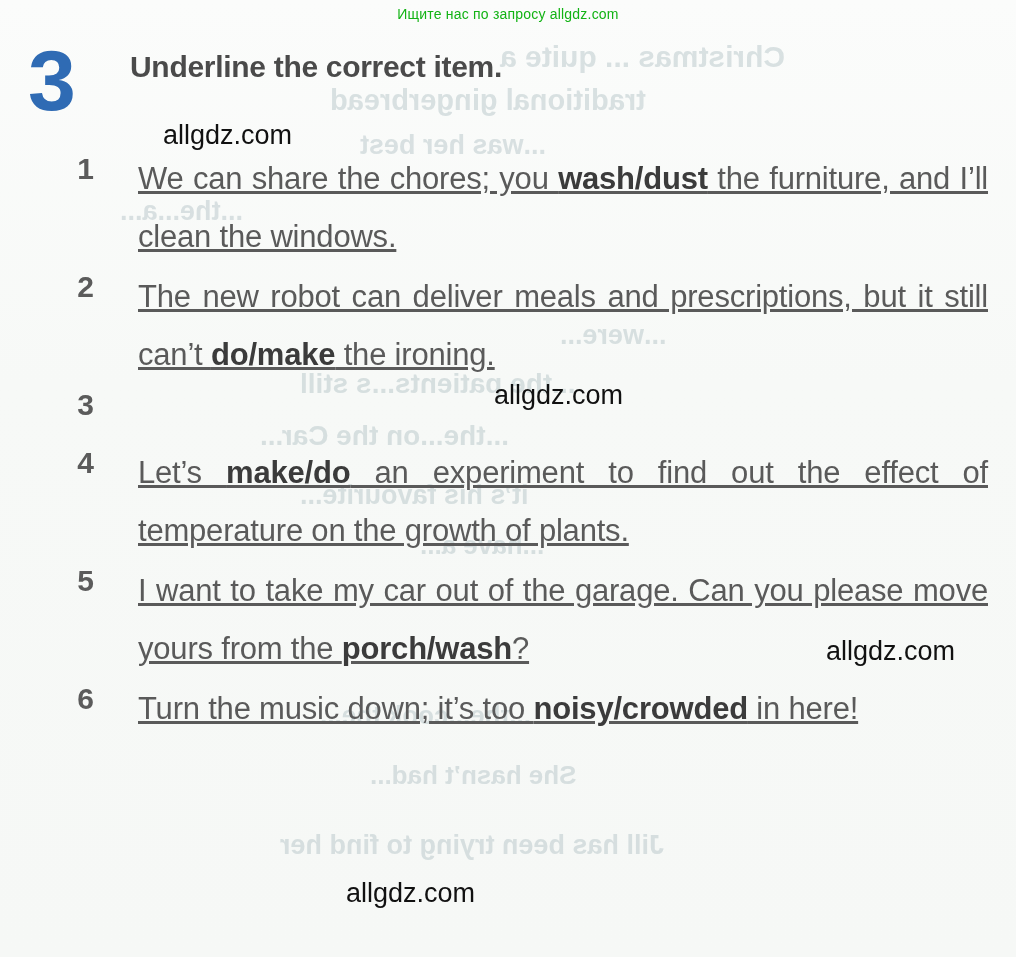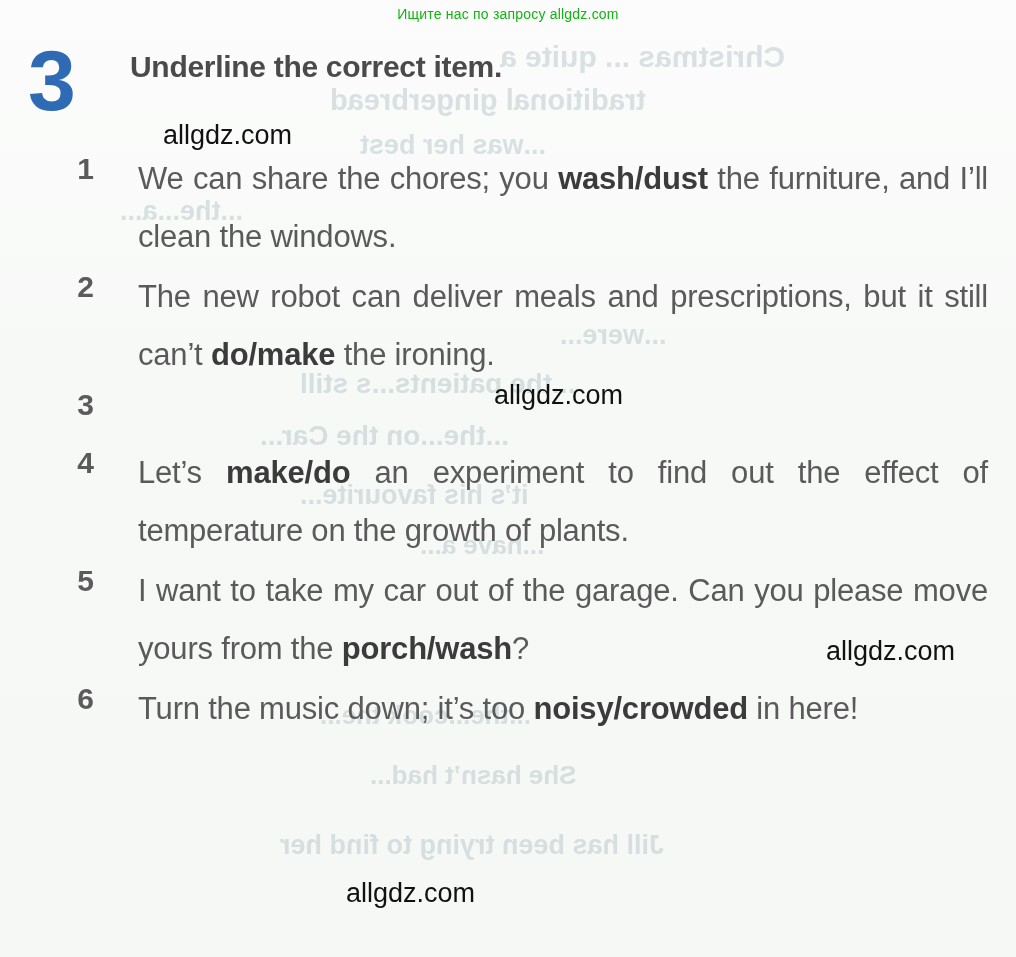--- a/index.html
+++ b/index.html
@@ -119,20 +119,21 @@
 
   .item-text {
     margin-left: 138px;
     margin-right: 28px;
     font-size: 31px;
     line-height: 58px;
     color: #5a5a5a;
     font-family: "Liberation Sans", sans-serif;
     text-align: justify;
     letter-spacing: -0.2px;
+    text-decoration: underline;
   }
   .item-text.last-nojustify {
     text-align: left;
   }
   .item-text b {
     color: #3b3b3b;
     font-weight: bold;
   }
 
   

